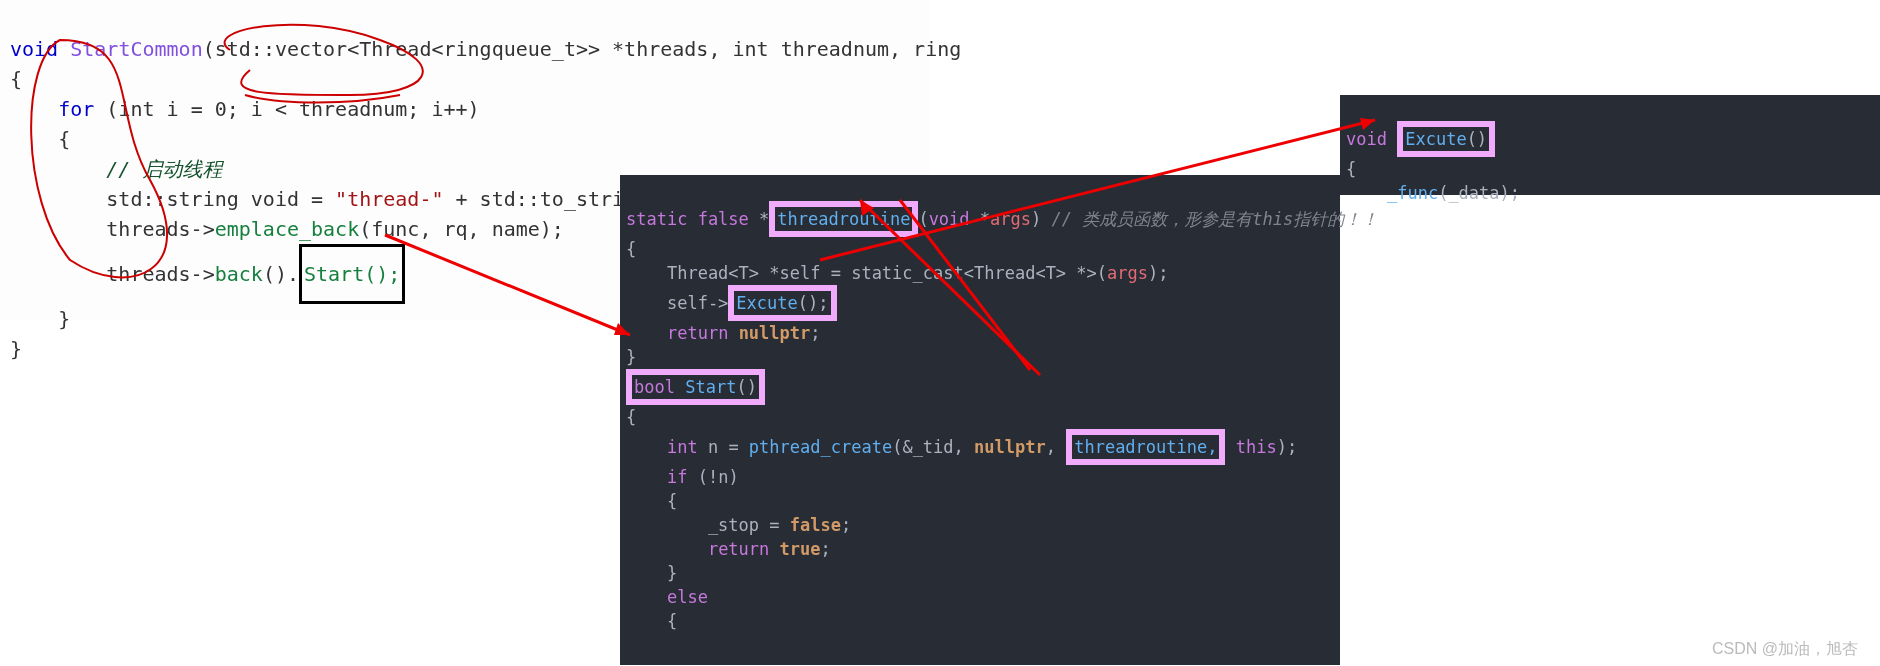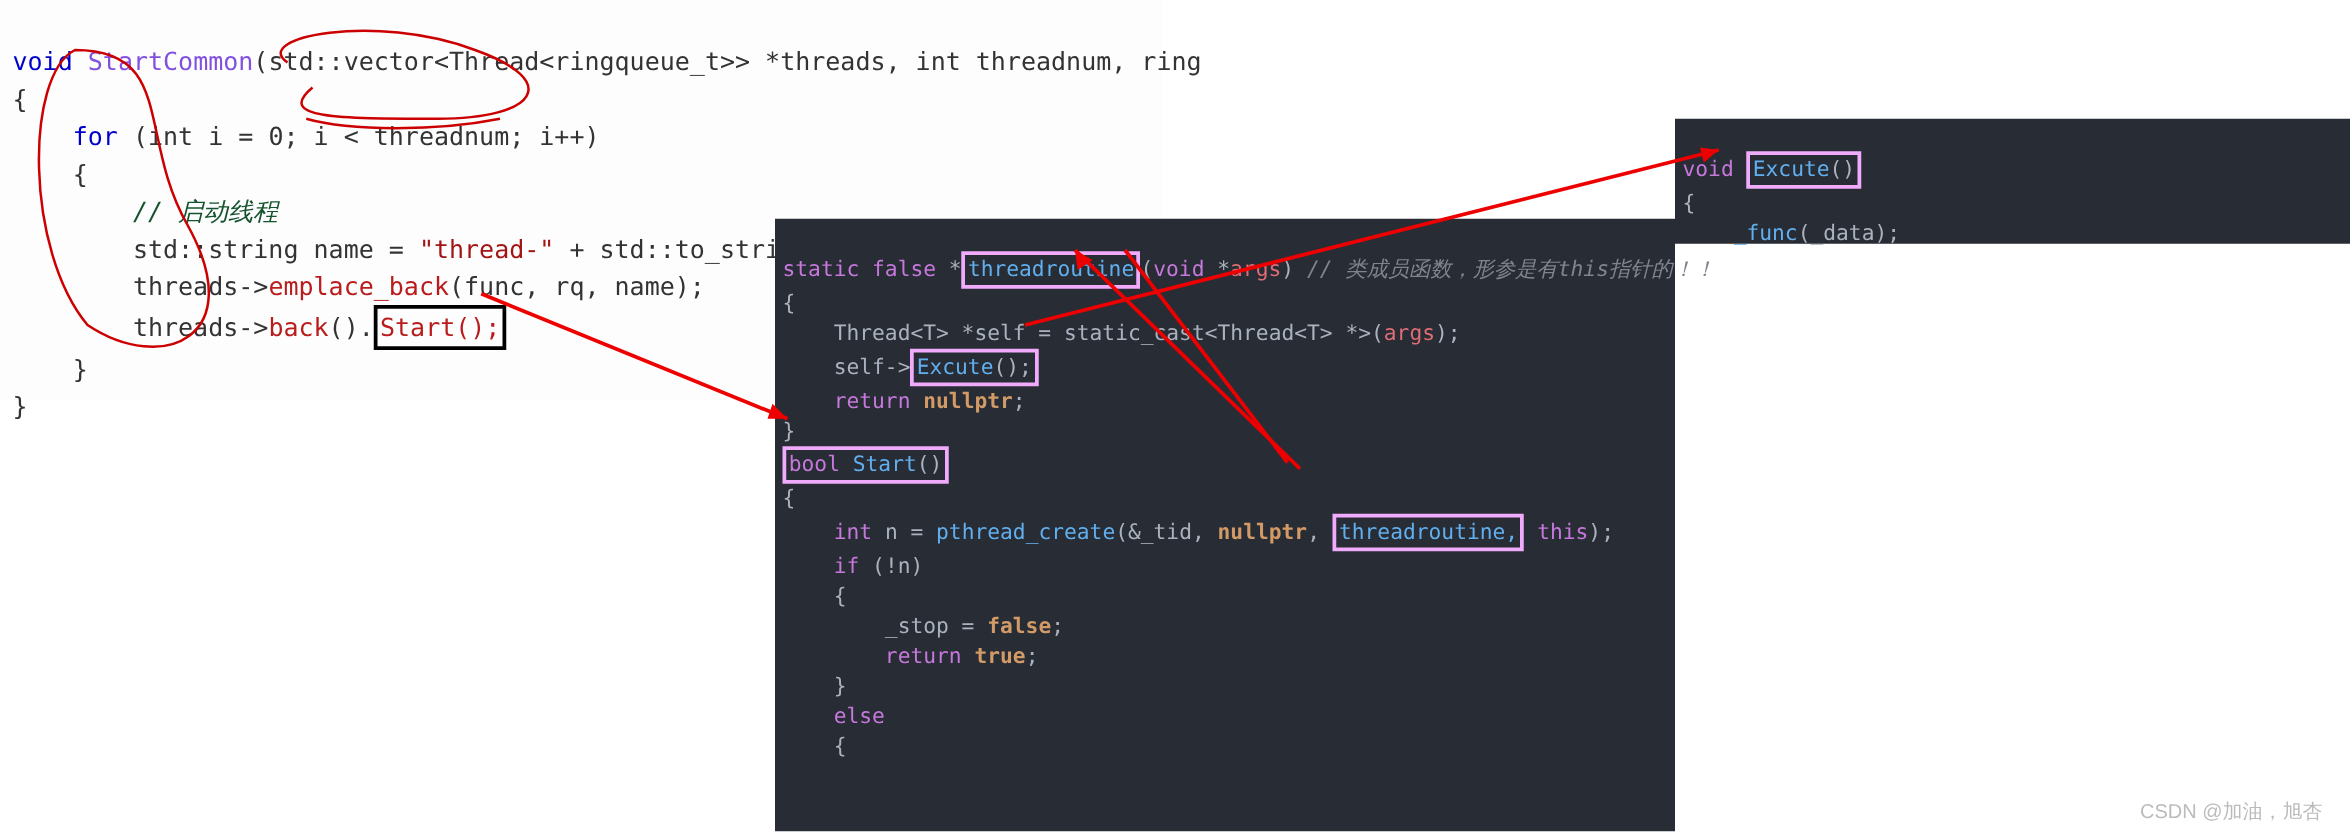--- a/index.html
+++ b/index.html
@@ -8,21 +8,21 @@
     background:#ffffff;
     font-family: "Consolas", "Monaco", monospace;
     font-size:20px;
     position:relative;
     overflow:hidden;
   }
   .tok-kw   { color:#0000cc; }
   .tok-fn   { color:#8250df;margin-top:42px; }
   .tok-str  { color:#a31515; }
   .tok-com  { color:#14532d; font-style:italic; }
-  .tok-call { color:#b91c1c; }
+  .tok-call { color:#15803d; }
 
   .light-panel {
     position:absolute;
     left:0; top:0;
     width:930px; height:320px;
     background:#fdfdfd;
     padding:4px 10px;
     line-height:30px;
     white-space:pre;
     color:#333;
@@ -45,43 +45,43 @@
 
   .panel-mid {
     left:620px; top:175px;
     width:720px; height:490px;
   }
   .panel-right {
     left:1340px; top:95px;
     width:540px; height:100px;
   }
 
-  .box-red  { border:3px solid #f0abfc; padding:0 2px; display:inline-block; }
-  .box-blk  { border:3px solid #000; padding:0 2px; display:inline-block; }
+  .box-red  { border:6px solid #f0abfc; padding:0 2px; display:inline-block; }
+  .box-blk  { border:3px solid #000; padding:12px 2px; display:inline-block; }
 
   svg.overlay { position:absolute; left:0; top:0; width:1880px; height:666px; pointer-events:none; }
 
   .watermark {
     position:absolute;
     right:22px; bottom:6px;
     font-size:16px;
     color:#bbb;
     font-family:sans-serif;
   }
 </style>
 </head>
 <body>
 
 <div class="light-panel">
 <span class="tok-kw">void</span> <span class="tok-fn">StartCommon</span><span>(std::vector&lt;Thread&lt;ringqueue_t&gt;&gt; *threads, int threadnum, ring</span>
 <span>{</span>
     <span class="tok-kw">for</span><span> (int i = 0; i &lt; threadnum; i++)</span>
 <span>    {</span>
 <span class="tok-com">        // 启动线程</span>
-<span>        std::string name = </span><span class="tok-str">"thread-"</span><span> + std::to_string(i + 1);</span>
+<span>        std::string void = </span><span class="tok-str">"thread-"</span><span> + std::to_string(i + 1);</span>
 <span>        threads-&gt;</span><span class="tok-call">emplace_back</span><span>(func, rq, name);</span>
 <span>        threads-&gt;</span><span class="tok-call">back</span><span>().</span><span class="box-blk"><span class="tok-call">Start();</span></span>
 <span>    }</span>
 <span>}</span>
 </div>
 
 <div class="dark-panel panel-mid">
 <span class="d-kw">static false </span><span>*</span><span class="box-red"><span class="d-fn">threadroutine</span></span><span>(</span><span class="d-kw">void</span><span> *</span><span class="d-var">args</span><span>) </span><span class="d-com">// 类成员函数，形参是有this指针的！！</span>
 <span>{</span>
 <span>    Thread&lt;T&gt; *self = static_cast&lt;Thread&lt;T&gt; *&gt;(</span><span class="d-var">args</span><span>);</span>

